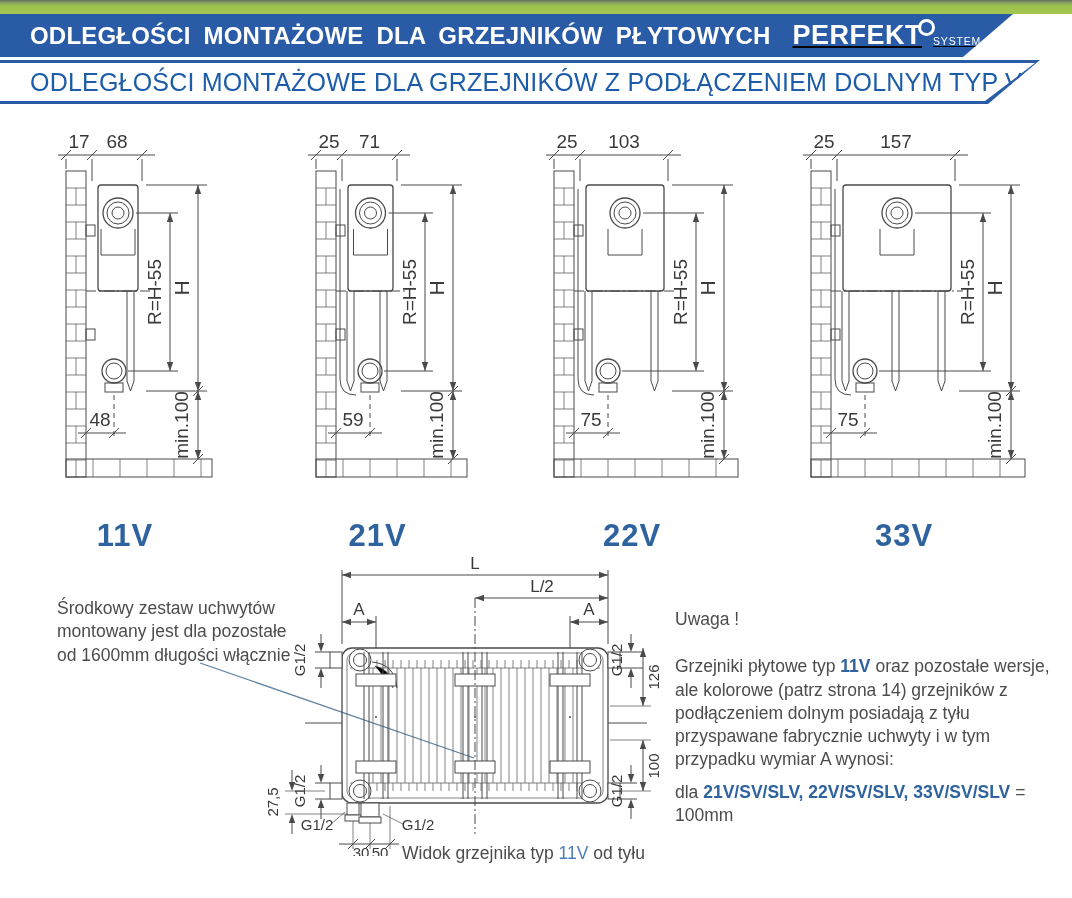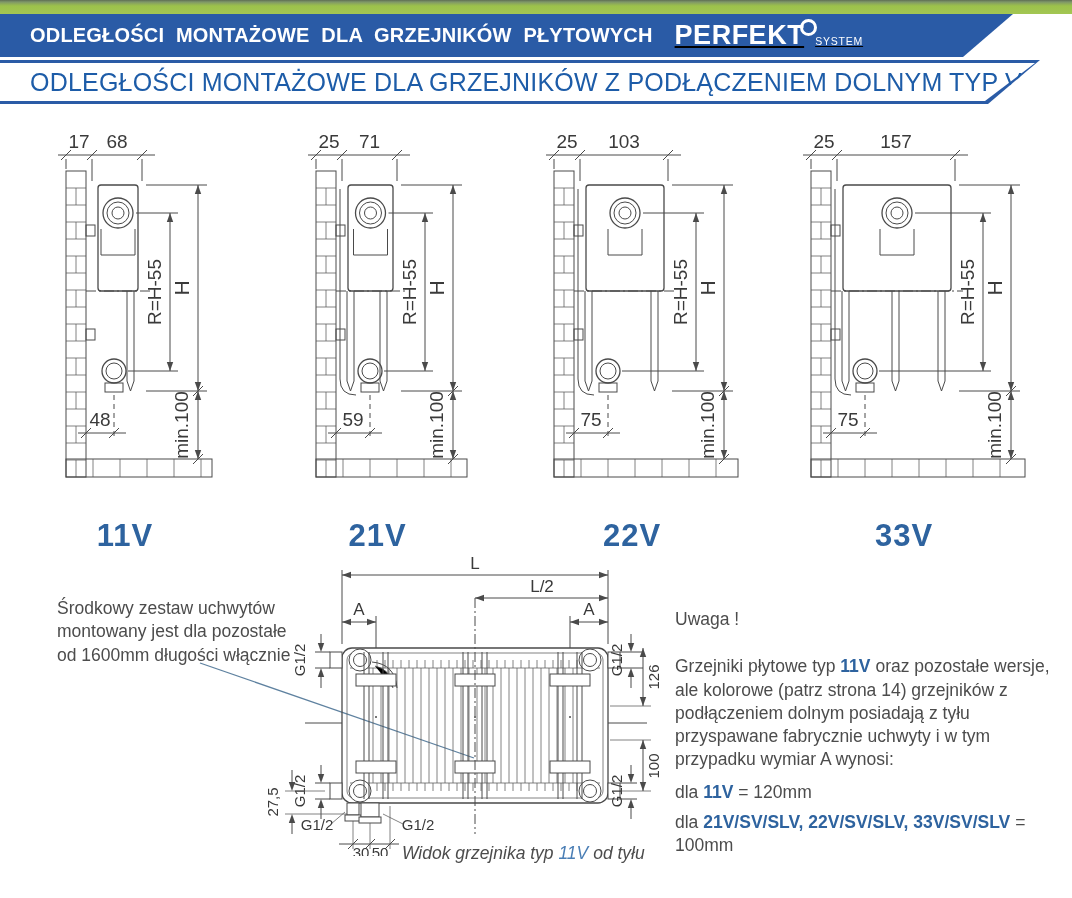--- a/index.html
+++ b/index.html
@@ -4,21 +4,21 @@
 <style>
   html,body{margin:0;padding:0;background:#fff;}
   .page{position:relative;width:1072px;height:898px;background:#fff;overflow:hidden;
         font-family:"Liberation Sans",sans-serif;}
   
   .green-strip{position:absolute;left:0;top:0;width:1072px;height:14px;
     background:linear-gradient(to bottom,#5e6e52 0,#7e9769 2px,#8fae58 4px,#9cc24b 6px,#a3c653 14px);}
   .banner1{position:absolute;left:0;top:14px;width:1072px;height:43px;background:#2a5ba6;
     clip-path:polygon(0 0,1013px 0,963px 43px,0 43px);
     display:flex;align-items:center;padding-left:30px;box-sizing:border-box;}
-  .b1-title{color:#fff;font-size:20px;font-weight:700;letter-spacing:.2px;word-spacing:6px;white-space:pre;}
+  .b1-title{color:#fff;font-size:24px;font-weight:700;letter-spacing:.2px;word-spacing:6px;white-space:pre;}
   .logo{display:flex;align-items:flex-start;margin-left:22px;text-decoration:underline;}
   .logo-main{color:#fff;font-size:27px;font-weight:800;letter-spacing:.5px;line-height:27px;}
   .logo-circle{width:11px;height:11px;border:3px solid #fff;border-radius:50%;display:inline-block;
     margin:-3px 0 0 -4px;}
   .logo-sub{color:#fff;font-size:10.5px;letter-spacing:.8px;align-self:flex-end;margin:0 0 2px -2px;}
   .banner2{position:absolute;left:0;top:60px;width:1072px;height:44px;background:#2a5ba6;
     clip-path:polygon(0 0,1040px 0,988px 44px,0 44px);}
   .banner2-inner{position:absolute;left:0;top:0;width:1072px;height:44px;background:#fff;
     clip-path:polygon(0 3px,1035px 3px,985px 41px,0 41px);}
   .b2-title{position:absolute;left:30px;top:0;line-height:44px;color:#1d5ca8;font-size:25px;
@@ -36,21 +36,21 @@
   .wfill{fill:#fff;stroke:#4a4a4a;stroke-width:1;}
   text.dimtxt{font-family:"Liberation Sans",sans-serif;font-size:19px;fill:#3a3a3a;text-anchor:middle;}
   text.dimtxt-l{font-size:21px;}
   text.dimtxt-m{font-size:17px;}
   text.dimtxt-s{font-size:15px;}
   
   .left-note{position:absolute;left:57px;top:597px;width:290px;font-size:17.5px;line-height:1.33;color:#4c4c4c;}
   .left-note span{display:block;}
   .leader-svg{position:absolute;left:195px;top:658px;pointer-events:none;}
   .rear-svg{position:absolute;left:265px;top:556px;}
-  .caption{position:absolute;left:402px;top:843px;font-size:17.5px;color:#4c4c4c;font-style:italic;}
+  .caption{position:absolute;left:402px;top:843px;font-size:17.5px;color:#4c4c4c;}
   .blue-inline{color:#4a7eb5;}
   .uwaga{position:absolute;left:675px;top:608px;width:392px;color:#4c4c4c;font-size:17.5px;line-height:1.33;}
   .uwaga-title{margin-bottom:24px;}
   .uwaga-para{margin-bottom:9px;}
   .uwaga-line{margin-top:7px;}
   .blue-bold{color:#2e639f;font-weight:700;}
 </style>
 </head>
 <body>
 
@@ -646,20 +646,17 @@
   <div class="caption">
     <span>Widok grzejnika typ </span><span class="blue-inline">11V</span><span> od tyłu</span>
   </div>
 
   <div class="uwaga">
     <div class="uwaga-title">Uwaga !</div>
     <div class="uwaga-para">
       <span>Grzejniki płytowe typ </span><span class="blue-bold">11V</span><span> oraz pozostałe wersje, ale kolorowe (patrz strona 14) grzejników z podłączeniem dolnym posiadają z tyłu przyspawane fabrycznie uchwyty i w tym przypadku wymiar A wynosi:</span>
     </div>
     <div class="uwaga-line">
-      <span>dla </span><span class="blue-bold">11V</span><span> = 120mm</span>
-    </div>
-    <div class="uwaga-line">
       <span>dla </span><span class="blue-bold">21V/SV/SLV, 22V/SV/SLV, 33V/SV/SLV</span><span> = 100mm</span>
     </div>
   </div>
 
 </div>
 
 </body></html>

